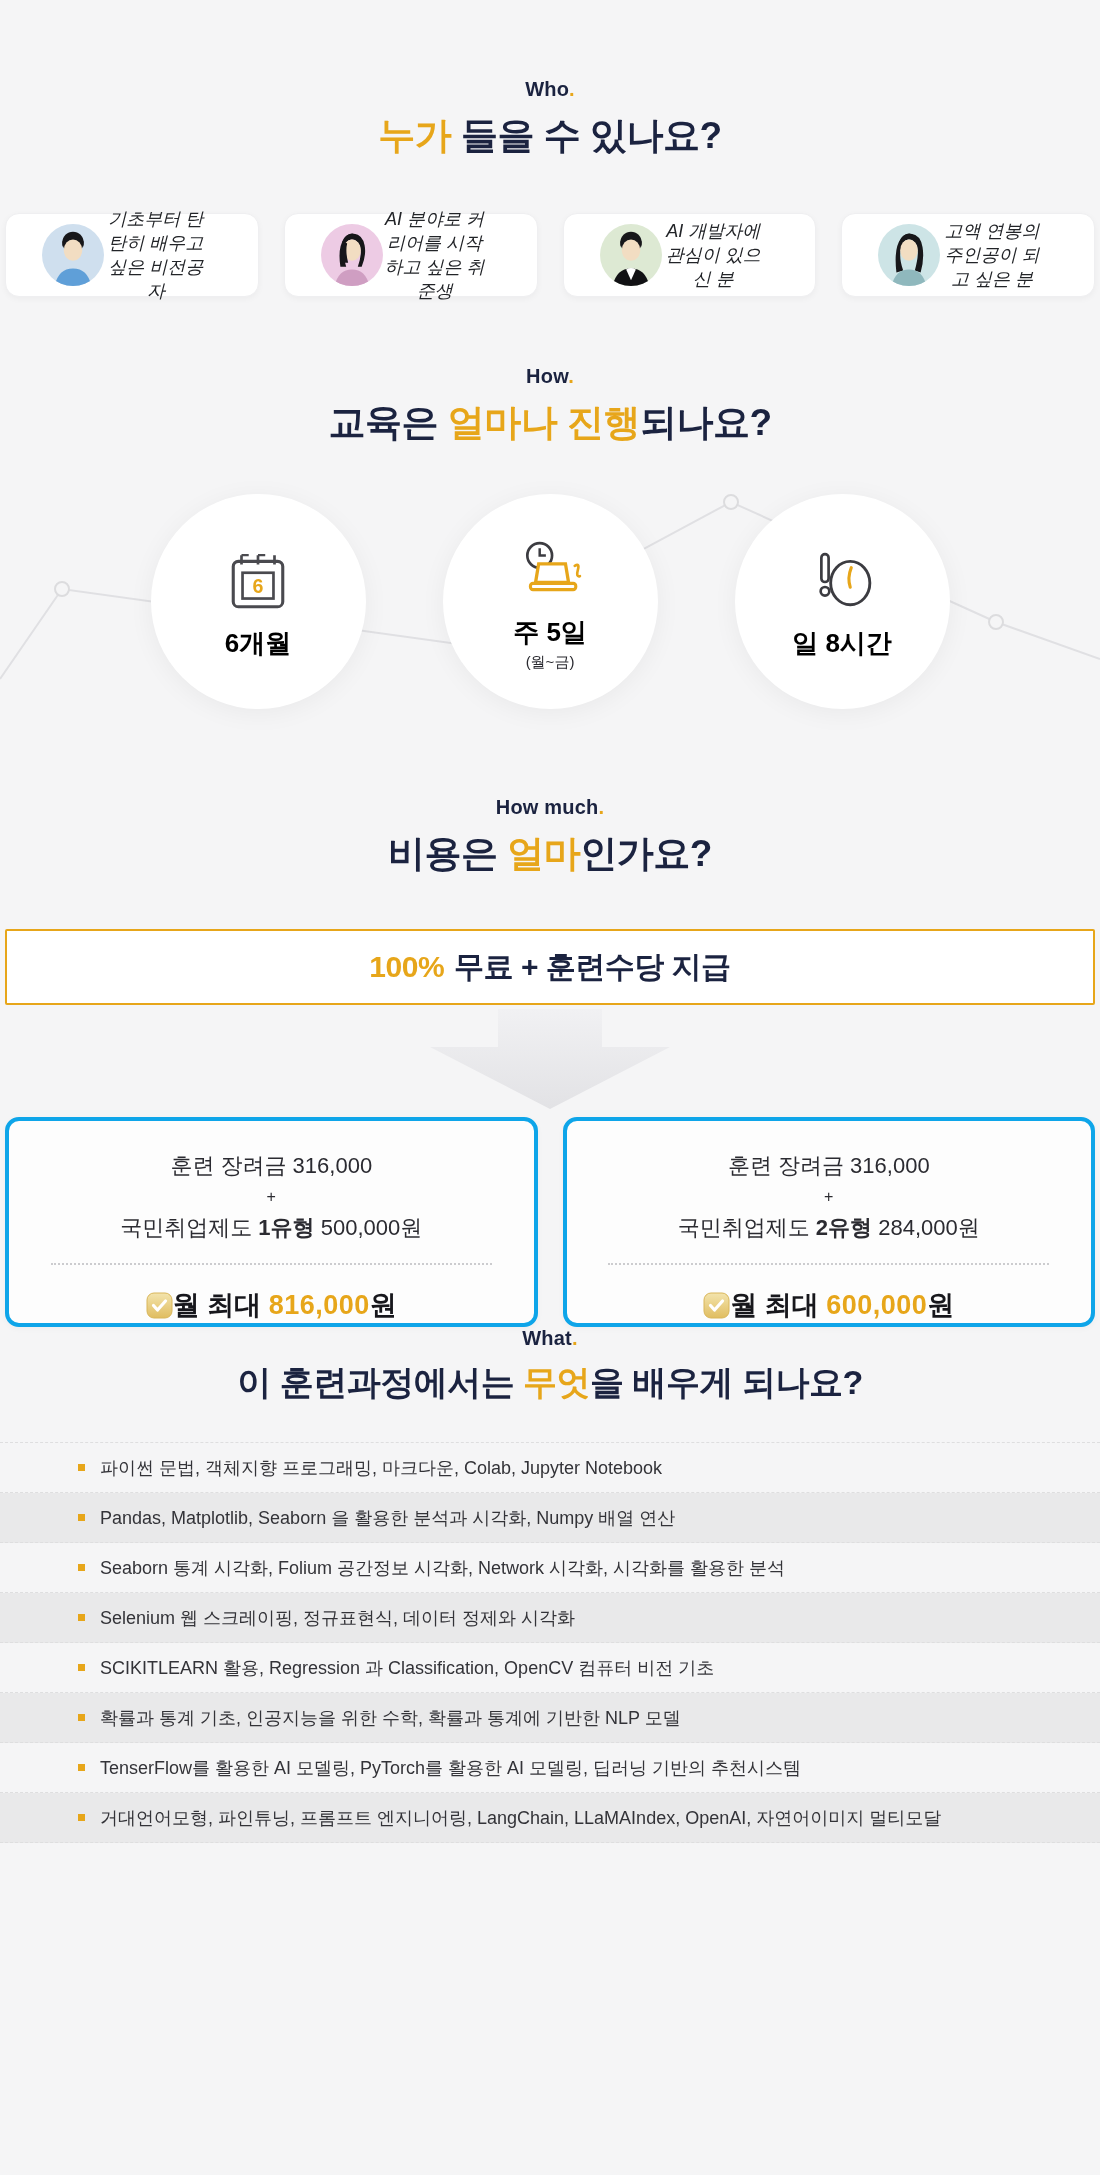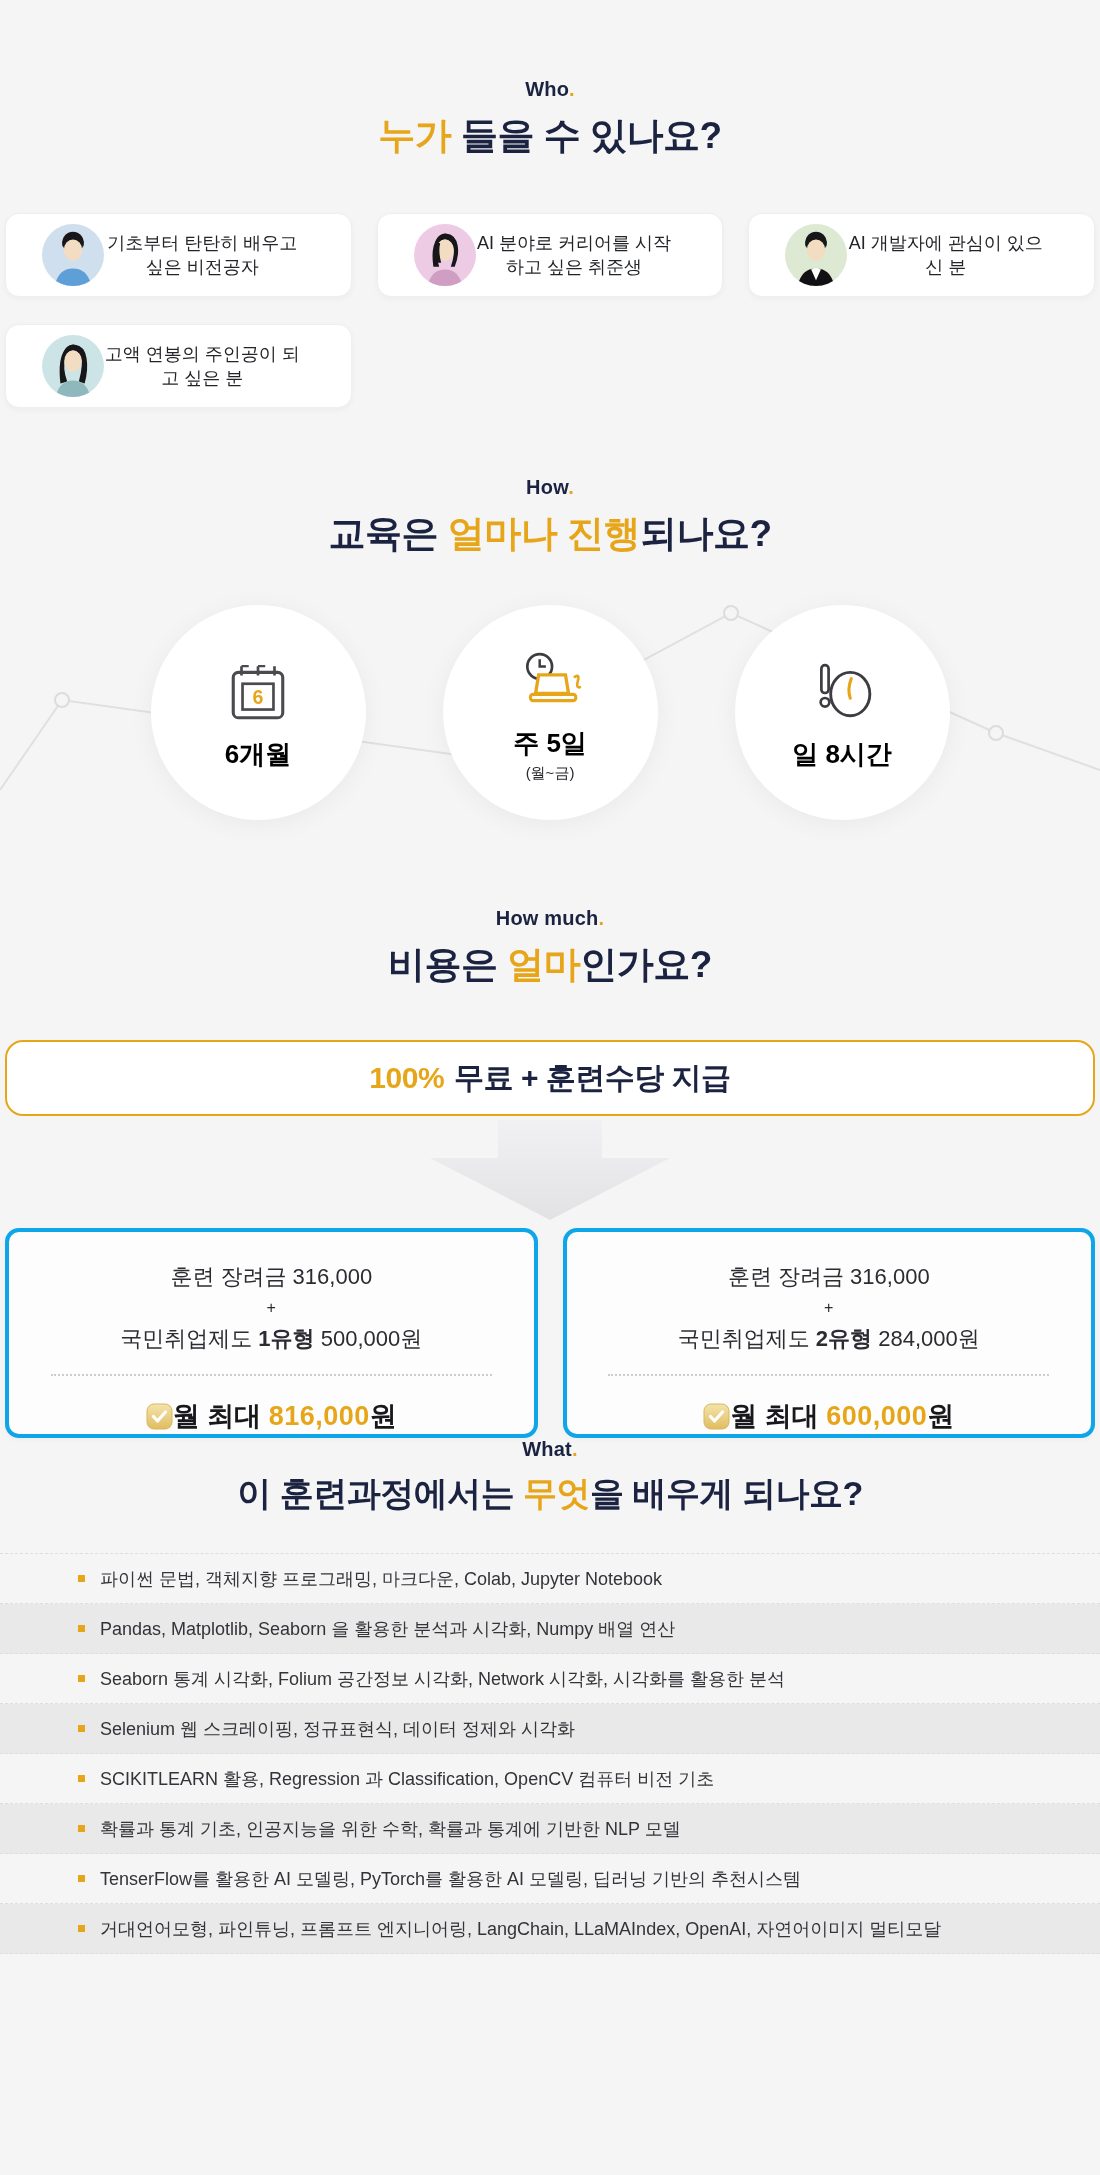--- a/index.html
+++ b/index.html
@@ -28,23 +28,24 @@
     color: #1b2340;
     letter-spacing: -0.5px;
   }
   .section-title .hl { color: #e7a61a; }
 
   
   .who { padding-top: 78px; }
   .who-cards {
     margin: 52px 5px 0 5px;
     display: grid;
-    grid-template-columns: 1fr 1fr 1fr;
+    grid-template-columns: 1fr 1fr 1fr 1fr;
     column-gap: 25px;
     row-gap: 27px;
+    font-style: italic;
   }
   .who-card {
     background: #ffffff;
     border: 1px solid #efeff1;
     border-radius: 14px;
     height: 84px;
     display: flex;
     align-items: center;
     box-shadow: 0 2px 6px rgba(0,0,0,.04);
     position: relative;
@@ -92,21 +93,21 @@
   .how-circle .label { margin-top: 12px; font-size: 26px; font-weight: 800; color: #000000; }
   .how-circle .sub { margin-top: 3px; font-size: 15px; color: #2a2a30; }
 
   
   .howmuch { margin-top: 52px; }
   .price-banner {
     margin: 50px 5px 0 5px;
     height: 76px;
     background: #ffffff;
     border: 2px solid #e7a61a;
-    border-radius: 18px;
+    border-radius: 2px;
     display: flex;
     align-items: center;
     justify-content: center;
     font-size: 30px;
     font-weight: 800;
     color: #1b2340;
     letter-spacing: -0.5px;
   }
   .price-banner .hl { color: #e7a61a; margin-right: 10px; }
   .down-arrow { display: block; margin: 4px auto 0 auto; }

